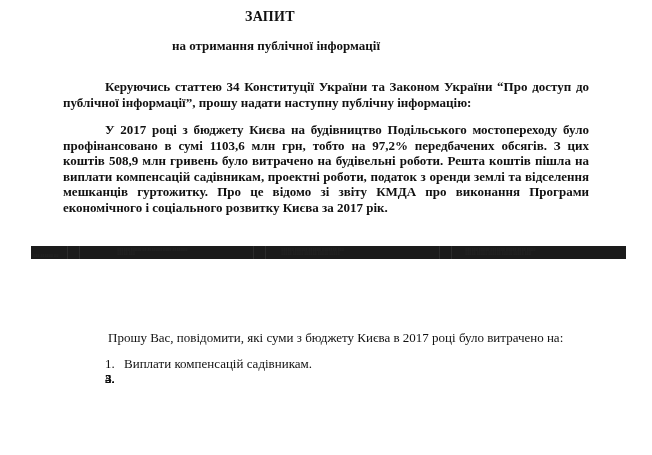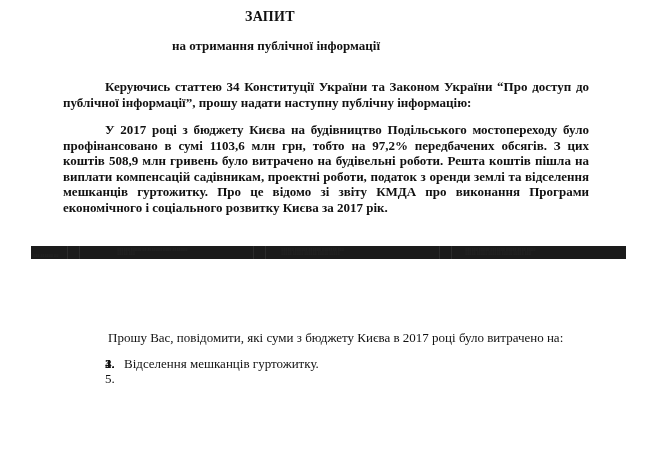--- a/index.html
+++ b/index.html
@@ -44,19 +44,19 @@
     <div class="cell" style="left:234px;"></div>
     <div class="txt" style="left:250px;width:110px;">░░░░░░ ░░░░░░ ░░░░░░ ░░░░░░░ ░░░<br>░░░░░ ░░░░░ ░░░░░░ ░░░░░ ░░░░░</div>
     <div class="cell" style="left:408px;"></div>
     <div class="cell" style="left:420px;"></div>
     <div class="txt" style="left:434px;width:150px;">░░░░░░ ░░░░░ ░░░░░░░ ░░░░░ ░░░░ ░░░░<br>░░░░░ ░░░░░ ░░░░░░ ░░░░░ ░░░░░ ░░░</div>
   </div>
 
   <div class="request">Прошу Вас, повідомити, які суми з бюджету Києва в 2017 році було витрачено на:</div>
 
   <ol class="list">
-    <li><span class="num">1.</span></li>
+    <li><span class="num">1.</span><span>Виплати компенсацій садівникам.</span></li>
     <li><span class="num">2.</span></li>
     <li><span class="num">3.</span></li>
-    <li><span class="num">4.</span><span>Відселення мешканців гуртожитку.</span></li>
+    <li><span class="num">4.</span></li>
     <li><span class="num">5.</span></li>
   </ol>
 </div>
 
 </body></html>

